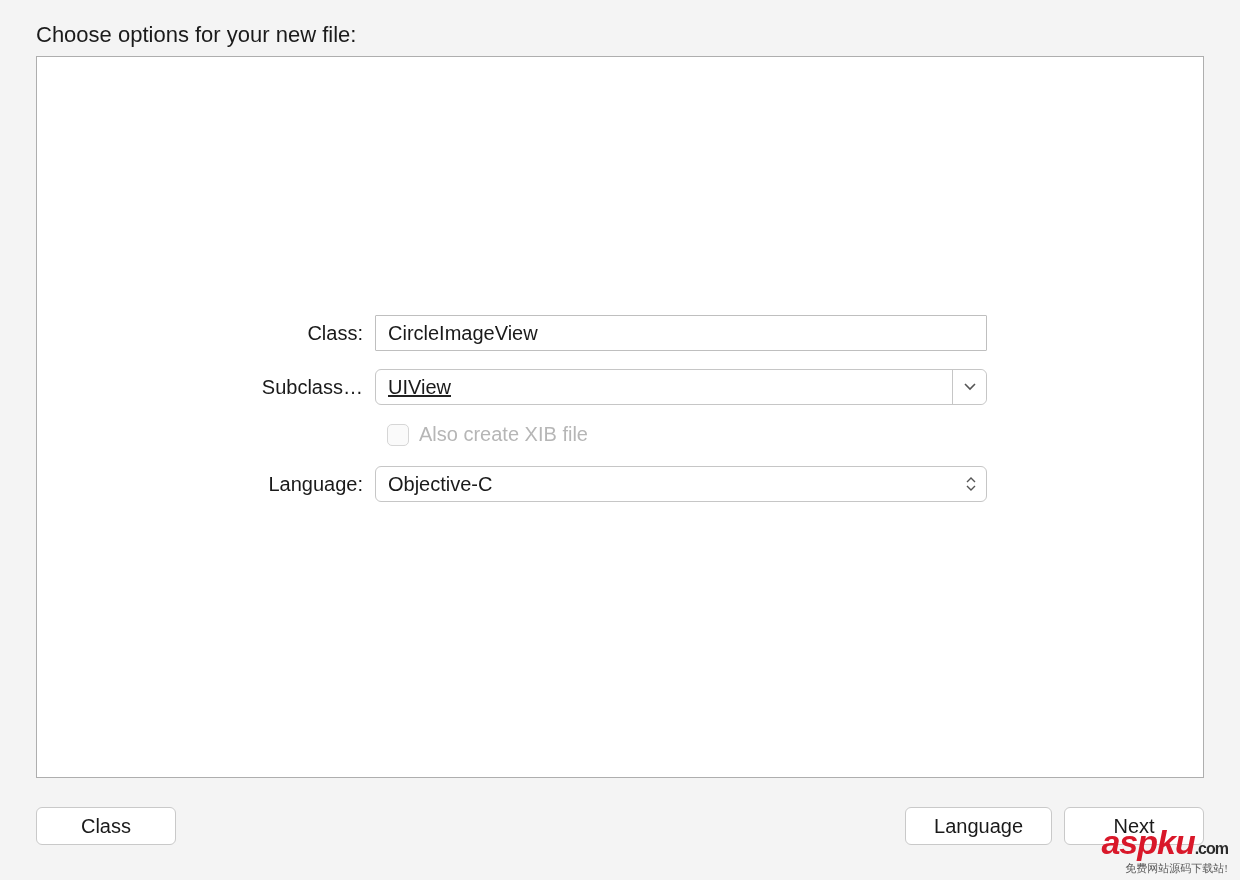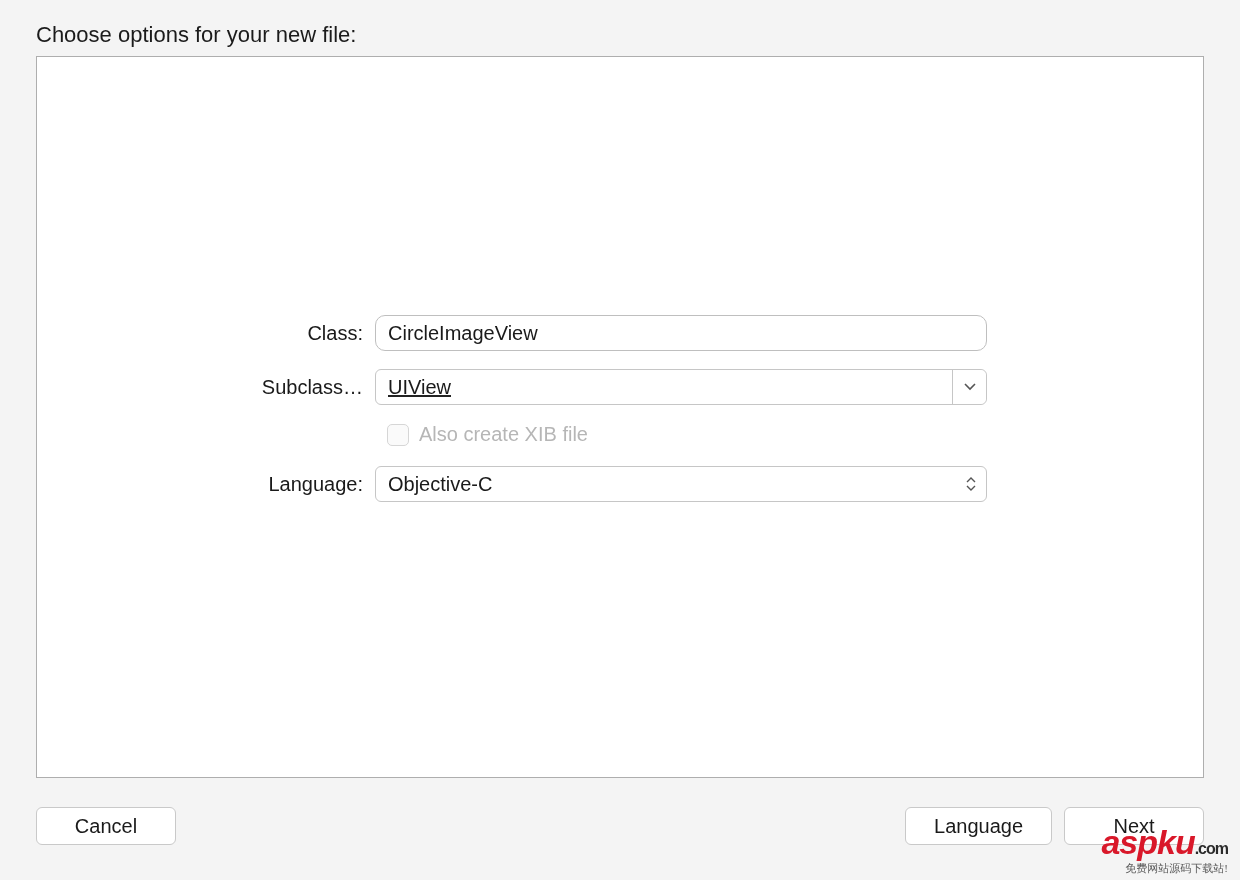--- a/index.html
+++ b/index.html
@@ -51,21 +51,21 @@
     overflow: hidden;
   }
   .form-control-wrap {
     flex: 1;
     position: relative;
   }
   .text-input {
     width: 100%;
     height: 36px;
     border: 1px solid #bfbfbf;
-    border-radius: 10px;
+    border-radius: 1px;
     background: #fff;
     padding: 0 12px;
     font-size: 20px;
     color: #1a1a1a;
     outline: none;
   }
   .combo {
     width: 100%;
     height: 36px;
     border: 1px solid #c6c6c6;
@@ -224,21 +224,21 @@
               </svg>
           </div>
         </div>
       </div>
     </div>
 
   </div>
 </div>
 
 <div class="button-bar">
-  <button class="btn">Cancel</button>
+  <button class="btn">Class</button>
   <div class="spacer"></div>
   <button class="btn">Language</button>
   <button class="btn">Next</button>
 </div>
 
 <div class="watermark">
   <div class="wm-main">
     <span class="wm-red">aspku</span><span class="wm-dark">.com</span>
   </div>
   <div class="wm-sub">免费网站源码下载站!</div>

